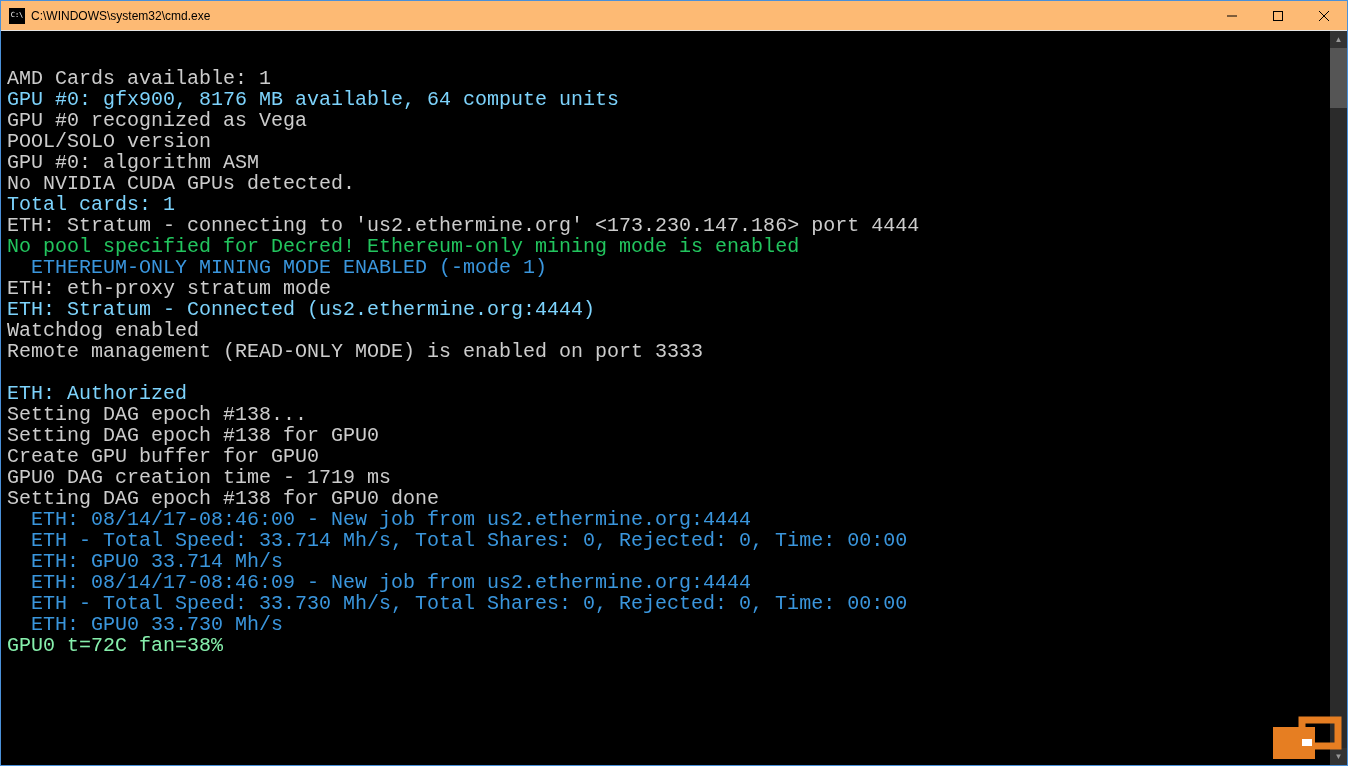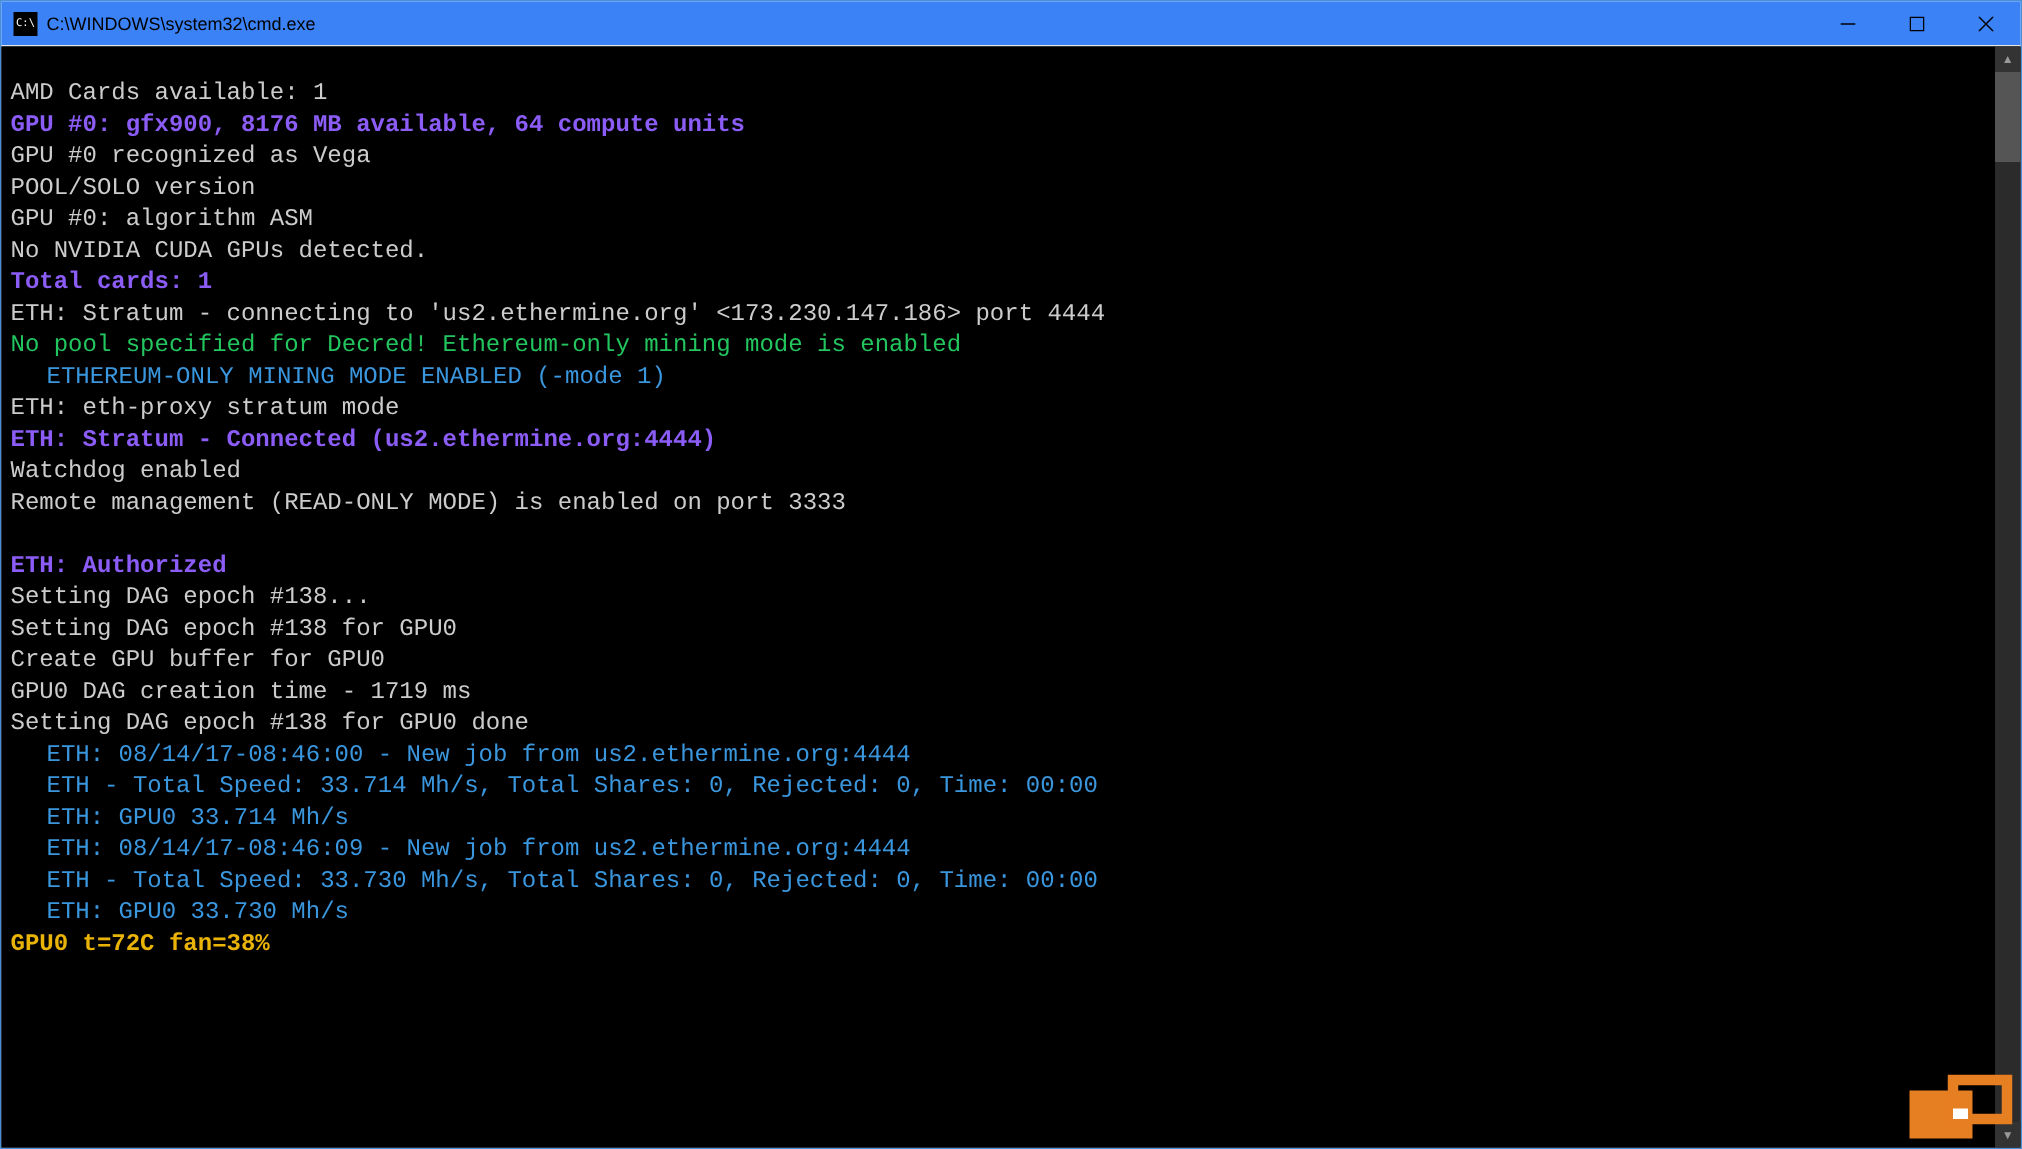--- a/index.html
+++ b/index.html
@@ -14,21 +14,21 @@
     .window {
       width: 1348px;
       height: 766px;
       background: #fff;
       border: 1px solid #4a90d9;
       display: flex;
       flex-direction: column;
     }
     .titlebar {
       height: 30px;
-      background: #3b82f6;
+      background: #fdba74;
       display: flex;
       align-items: center;
       border-bottom: 1px solid #e5e5e5;
     }
     .titlebar-icon {
       width: 16px;
       height: 16px;
       margin: 0 6px 0 8px;
       background: #000;
       position: relative;
@@ -62,23 +62,23 @@
     }
     .win-btn svg { width: 10px; height: 10px; }
     .terminal-wrap {
       flex: 1;
       display: flex;
       background: #000;
     }
     .terminal {
       flex: 1;
       background: #000;
-      padding: 0 6px;
+      padding: 16px 6px;
       font-family: Consolas, 'Courier New', monospace;
-      font-size: 16px;
+      font-size: 20px;
       line-height: 21px;
       color: #cccccc;
       white-space: pre;
       overflow: hidden;
     }
     .scrollbar {
       width: 17px;
       background: #2b2b2b;
       position: relative;
     }
@@ -97,23 +97,23 @@
     .scroll-arrow.down { position: absolute; bottom: 0; }
     .scroll-thumb {
       position: absolute;
       top: 17px;
       width: 17px;
       height: 60px;
       background: #555;
       cursor: pointer;
     }
     .c-white  { color: #cccccc; }
-    .c-green  { color: #8b5cf6; font-weight: bold; }
+    .c-green  { color: #7dd3fc; }
     .c-cyan   { color: #3a96dd; margin-left: 24px; }
-    .c-magenta{ color: #eab308; font-weight: bold; }
+    .c-magenta{ color: #86efac; }
     .c-dcyan  { color: #22c55e; }
     .watermark {
       position: absolute;
       right: 6px;
       bottom: 6px;
       width: 70px;
       height: 44px;
     }
     .watermark svg { width: 100%; height: 100%; }
   </style>

